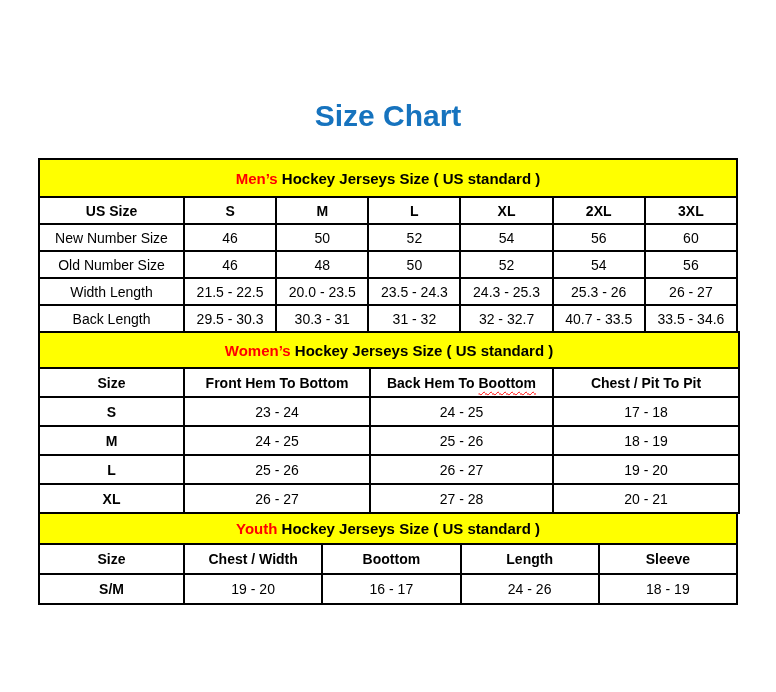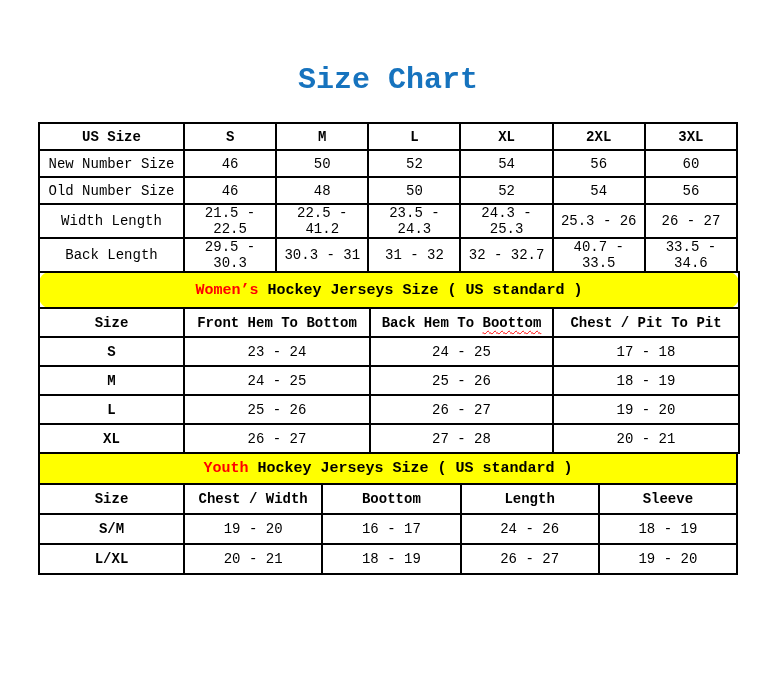--- a/index.html
+++ b/index.html
@@ -1,34 +1,34 @@
 <!DOCTYPE html>
 <html><head>
 <meta charset="utf-8">
 <style>
   html,body{margin:0;padding:0;}
   body{
     width:776px;height:692px;background:#ffffff;color:#000;
     font-family:"Liberation Sans",sans-serif;position:relative;overflow:hidden;
   }
-  .page{padding-top:64px;font-family:Liberation Mono, monospace;}
+  .page{padding-top:100px;}
   .title{
     margin:0;text-align:center;font-size:30px;line-height:32px;
     font-weight:bold;color:#1673be;
   }
   .chart{margin:26px auto 0;width:700px;}
   table.tbl{border-collapse:collapse;table-layout:fixed;width:700px;}
   table.womens,table.youth{margin-top:-2px;}
   table.tbl td{
     border:2px solid #000;text-align:center;vertical-align:middle;
     padding:0;font-size:14px;color:#000;
   }
   tr.band td{background:#ffff00;font-weight:bold;font-size:15px;}
   .mens tr.band td{height:36px;}
-  .womens tr.band td{height:34px;border-radius:11px;}
+  .womens tr.band td{height:34px;}
   .youth tr.band td{height:29px;}
   .red{color:#ff0000;}
   tr.head td{font-weight:bold;}
   td.szlbl{font-weight:bold;}
   .mens tr.head td,.mens tr.row td{height:25px;}
   .womens tr.head td,.womens tr.row td{height:27px;}
   .youth tr.head td,.youth tr.row td{height:28px;}
   .squiggle{
     text-decoration-line:underline;
     text-decoration-style:wavy;
@@ -54,20 +54,25 @@
       <colgroup>
         <col class="c-label">
           <col>
           <col>
           <col>
           <col>
           <col>
           <col>
       </colgroup>
       <tbody>
+      <tr class="band">
+        <td colspan="7">
+          <span class="red">Men’s</span><span> Hockey Jerseys Size ( US standard )</span>
+        </td>
+      </tr>
       <tr class="head">
         <td>US Size</td>
         <td>S</td>
         <td>M</td>
         <td>L</td>
         <td>XL</td>
         <td>2XL</td>
         <td>3XL</td>
       </tr>
       <tr class="row">
@@ -84,21 +89,21 @@
         <td>46</td>
         <td>48</td>
         <td>50</td>
         <td>52</td>
         <td>54</td>
         <td>56</td>
       </tr>
       <tr class="row">
         <td>Width Length</td>
         <td>21.5 - 22.5</td>
-        <td>22.5 - 41.2</td>
+        <td>20.0 - 23.5</td>
         <td>23.5 - 24.3</td>
         <td>24.3 - 25.3</td>
         <td>25.3 - 26</td>
         <td>26 - 27</td>
       </tr>
       <tr class="row">
         <td>Back Length</td>
         <td>29.5 - 30.3</td>
         <td>30.3 - 31</td>
         <td>31 - 32</td>
@@ -176,24 +181,17 @@
         <td>Length</td>
         <td>Sleeve</td>
       </tr>
       <tr class="row">
         <td class="szlbl">S/M</td>
         <td>19 - 20</td>
         <td>16 - 17</td>
         <td>24 - 26</td>
         <td>18 - 19</td>
       </tr>
-      <tr class="row">
-        <td class="szlbl">L/XL</td>
-        <td>20 - 21</td>
-        <td>18 - 19</td>
-        <td>26 - 27</td>
-        <td>19 - 20</td>
-      </tr>
       </tbody>
     </table>
 
   </div>
 </div>
 
 </body></html>

